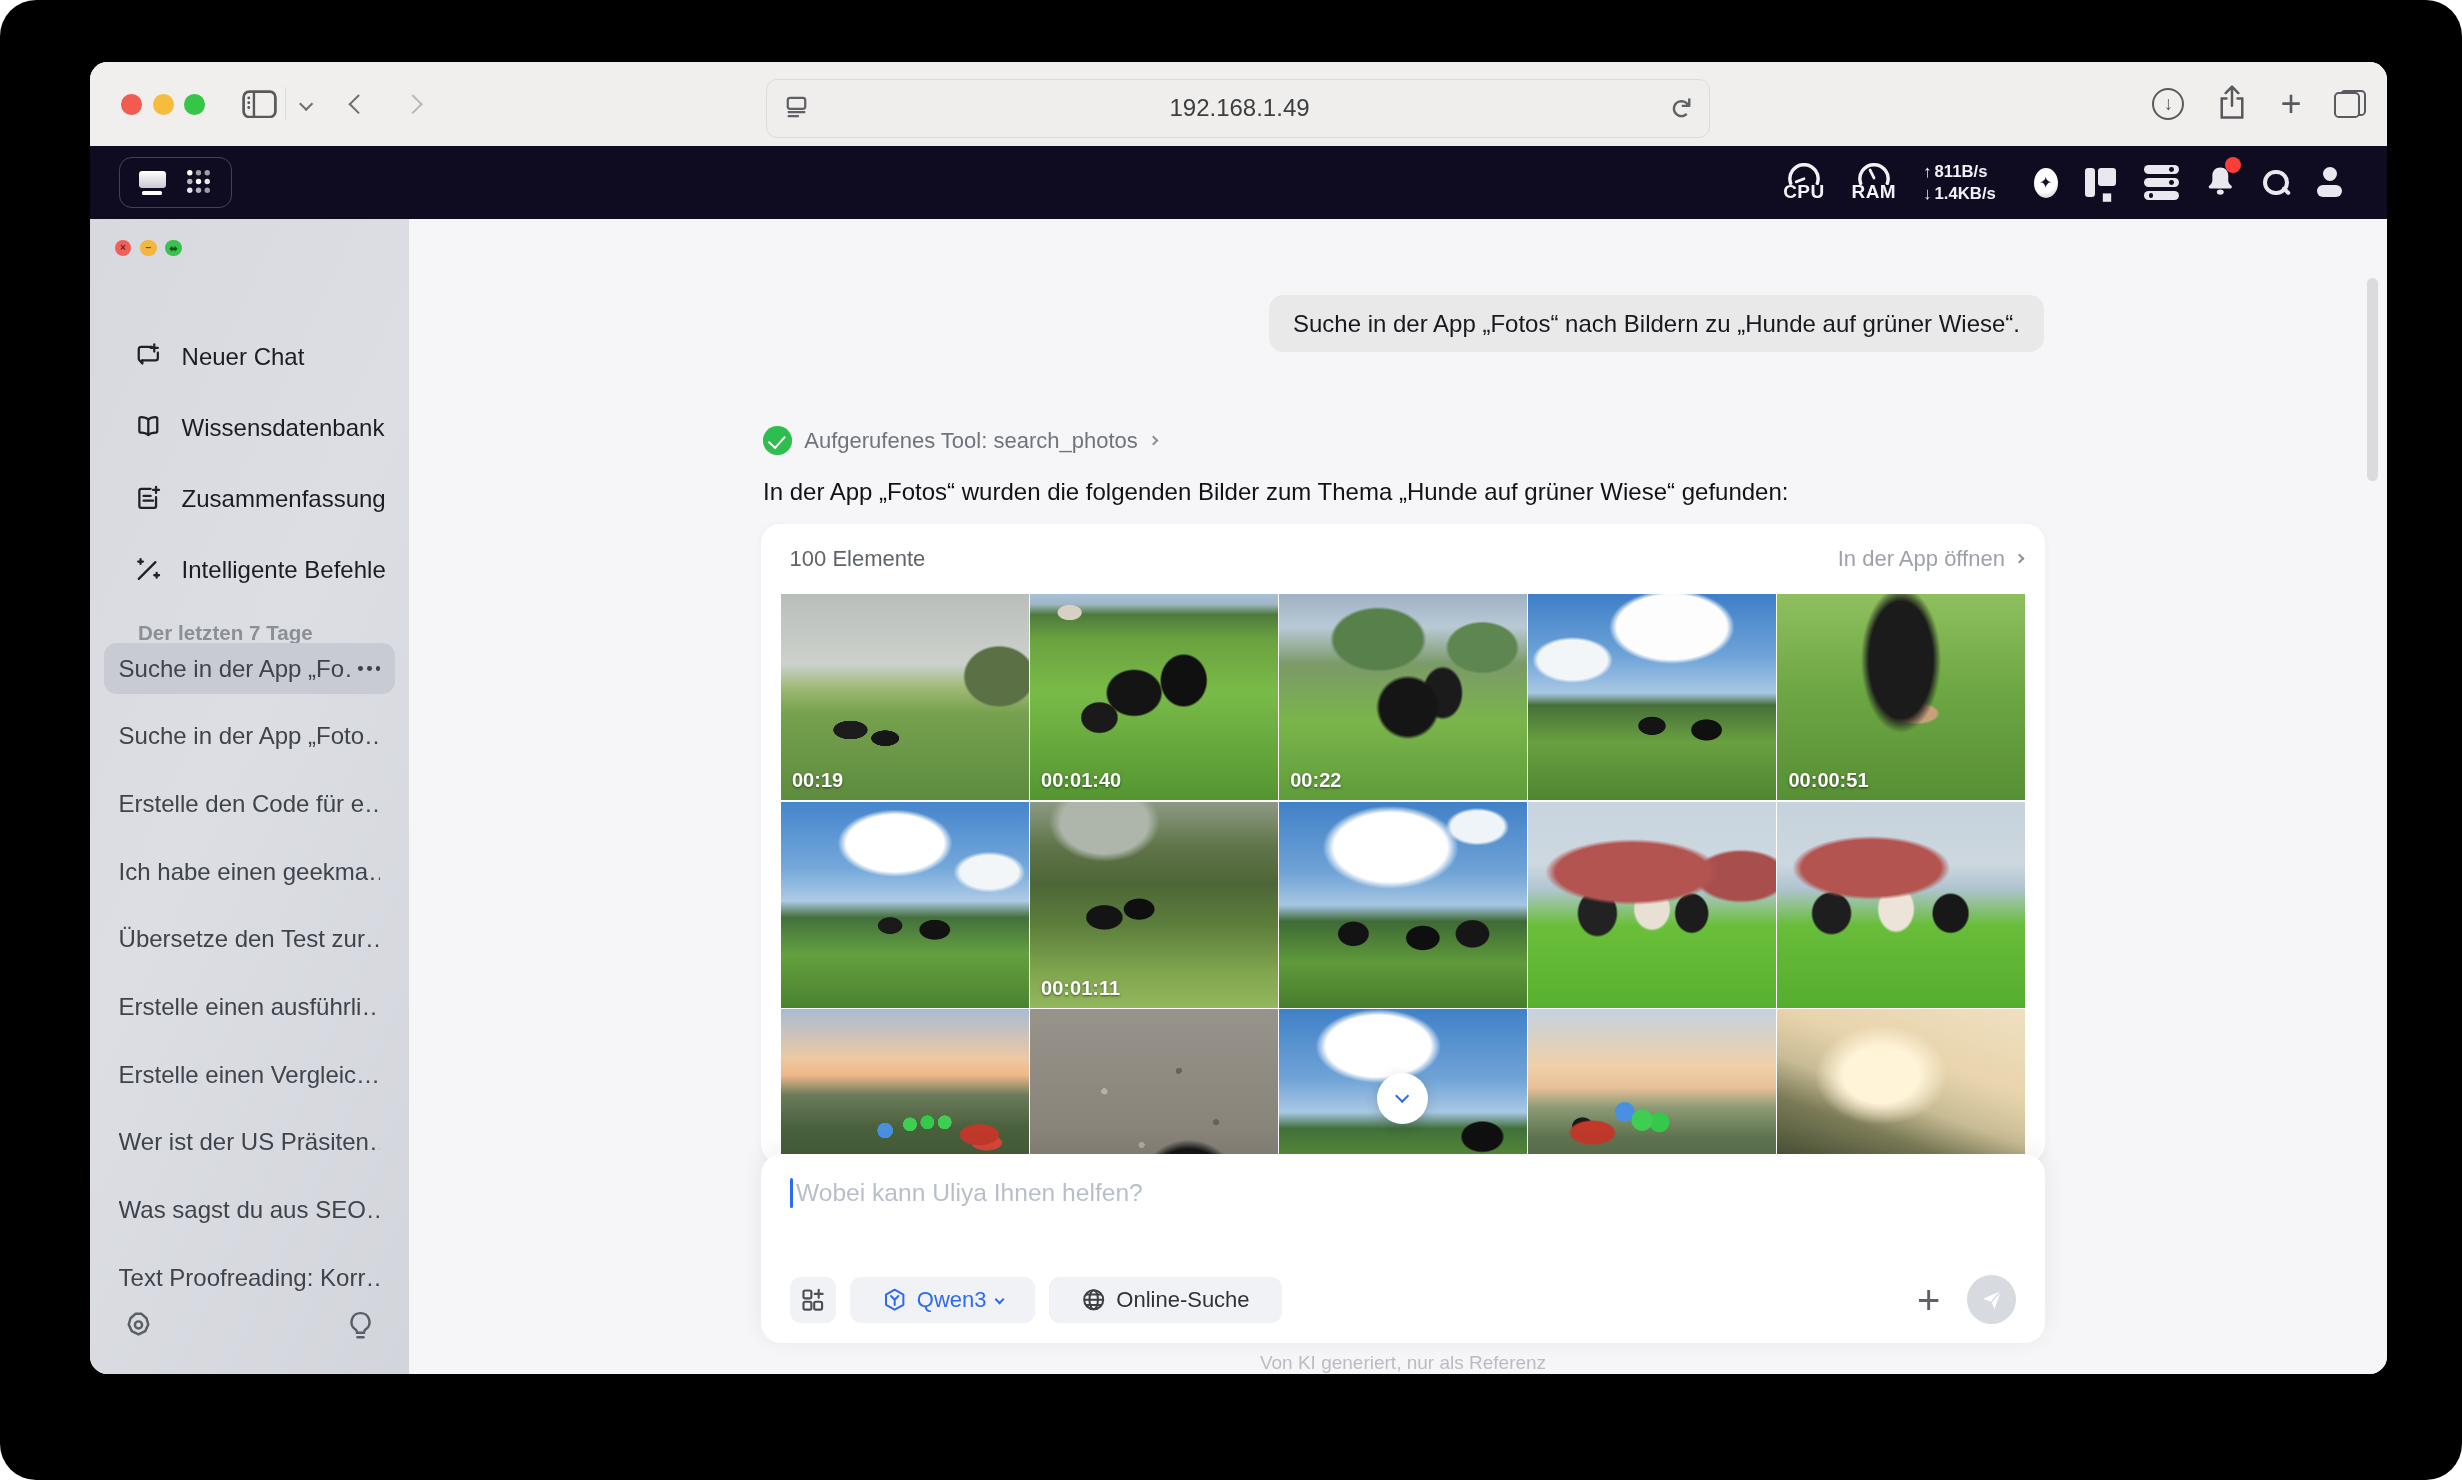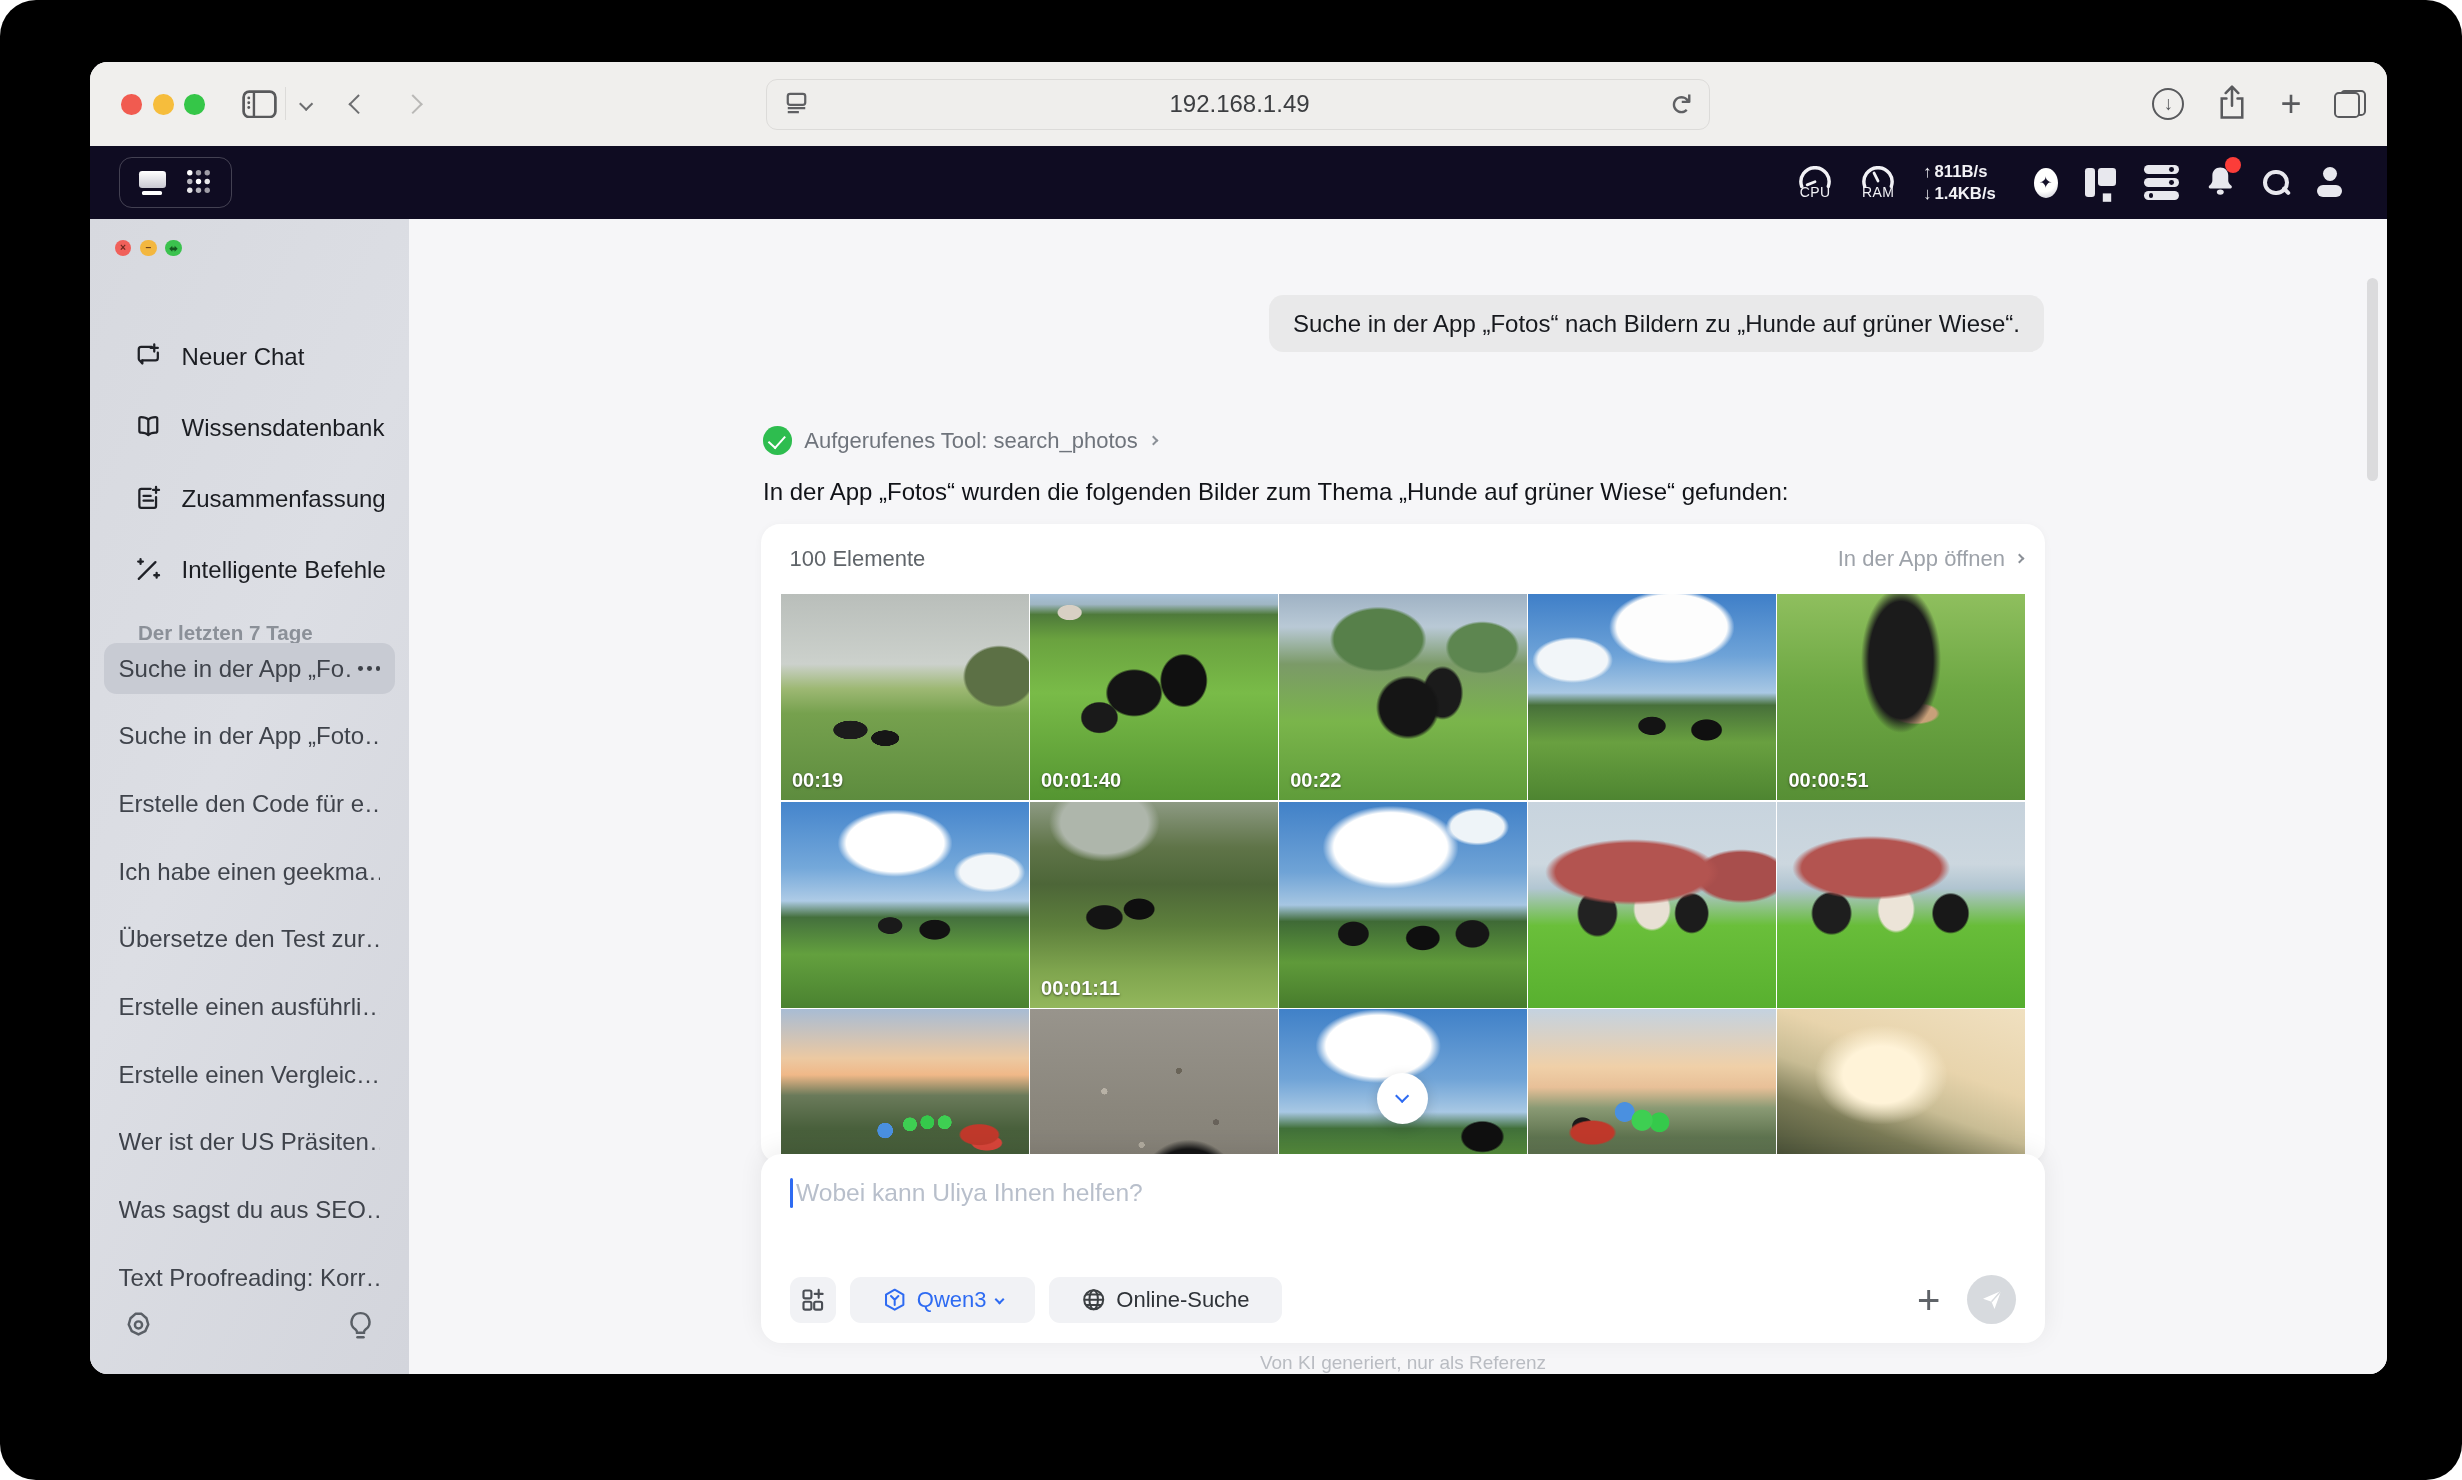--- a/index.html
+++ b/index.html
@@ -19,40 +19,40 @@
   .tb-divider{position:absolute;left:195px;top:25.4px;width:0.8px;height:33px;background:#dcdbd9;}
   .chev{display:inline-block;width:10.3px;height:10.3px;border-right:2.5px solid #6d6e70;border-bottom:2.5px solid #6d6e70;}
   .chev.down{transform:rotate(45deg);}
   .chev.left{transform:rotate(135deg);}
   .chev.right{transform:rotate(-45deg);}
   .chev.big{width:14.3px;height:14.3px;border-width:2.9px;}
   .chev.dim{border-color:#b9b8b6;}
   .chev-down-btn{left:202px;width:28.6px;}
   .back-btn{left:248px;width:40px;}
   .fwd-btn{left:303px;width:40px;}
-  .urlbar{position:absolute;left:676px;top:16.7px;width:944px;height:51px;background:#efeeec;border:0.8px solid #dcdbd9;border-radius:11px;display:flex;align-items:center;padding:0 16px;}
+  .urlbar{position:absolute;left:676px;top:16.7px;width:944px;height:59px;background:#efeeec;border:0.8px solid #dcdbd9;border-radius:11px;display:flex;align-items:center;padding:0 16px;}
   .urlbar .reader{flex:0 0 auto;}
   .urlbar .url{flex:1;text-align:center;font-size:24px;color:#3c3e41;}
   .reload{font-size:28.6px;color:#5f6063;line-height:1;transform:rotate(90deg);}
   .tb-right{position:absolute;right:20.6px;top:0;height:84px;display:flex;align-items:center;gap:33px;}
   .dl-circle{width:32px;height:32px;border:2.4px solid #595a5d;border-radius:50%;display:flex;align-items:center;justify-content:center;font-size:19px;font-weight:bold;color:#595a5d;}
   .plus-ic{font-size:36px;color:#595a5d;font-weight:300;line-height:1;}
   .tabs-ic{position:relative;width:32px;height:28.6px;}
   .tabs-ic::before{content:"";position:absolute;right:0;top:0;width:22px;height:22px;border:2.4px solid #595a5d;border-radius:4.8px;background:#f0efed;}
   .tabs-ic::after{content:"";position:absolute;left:0;bottom:0;width:22px;height:22px;border:2.4px solid #595a5d;border-radius:4.8px;background:#f0efed;}
 
   
   .navybar{position:relative;height:73px;background:#0f0c22;display:flex;align-items:center;}
   .navy-pill{position:absolute;left:28.6px;top:11px;width:113px;height:51px;border:1.2px solid rgba(255,255,255,.22);border-radius:12.7px;display:flex;align-items:center;justify-content:center;gap:17.5px;}
   .monitor-ic{width:28.6px;height:24px;position:relative;}
   .monitor-ic::before{content:"";position:absolute;left:0;top:0;width:27px;height:17.5px;border-radius:3.2px;background:linear-gradient(180deg,#ffffff,#c9c9d2);}
   .monitor-ic::after{content:"";position:absolute;left:3.2px;bottom:0;width:20.6px;height:3.2px;border-radius:1.6px;background:#fff;}
   .navy-right{position:absolute;right:43px;top:0;height:73px;display:flex;align-items:center;gap:27px;}
   .gauge{display:flex;flex-direction:column;align-items:center;gap:0.8px;color:#f2f2f6;}
-  .gauge .lbl{font-size:14px;font-weight:normal;letter-spacing:0.4px;margin-top:-4.8px;}
+  .gauge .lbl{font-size:19px;font-weight:bold;letter-spacing:0.4px;margin-top:-4.8px;}
   .netblock{display:flex;flex-direction:column;justify-content:center;color:#f2f2f6;font-size:16.7px;font-weight:bold;line-height:21.4px;white-space:nowrap;}
   .netrow{display:flex;align-items:center;gap:3.2px;}
   .spark-oval{width:24px;height:30px;background:radial-gradient(circle at 40% 35%,#ffffff 55%,#bdbdc9);border-radius:50%;display:flex;align-items:center;justify-content:center;color:#14112a;font-size:16px;margin-left:11px;}
   .panels-ic{position:relative;width:32px;height:32px;}
   .panels-ic::before{content:"";position:absolute;left:0;top:1.6px;width:10.3px;height:28.6px;background:#e8e8ee;border-radius:3.2px;}
   .panels-ic::after{content:"";position:absolute;left:13.5px;top:1.6px;width:18px;height:17.5px;background:#e8e8ee;border-radius:3.2px;box-shadow:0 20.6px 0 -4.8px #e8e8ee;}
   .server-ic{display:flex;flex-direction:column;gap:4px;}
   .server-ic i{display:block;width:35px;height:8.7px;background:#e8e8ee;border-radius:4.8px;position:relative;}
   .server-ic i::after{content:"";position:absolute;top:2px;width:4.8px;height:4.8px;border-radius:50%;background:#0f0c22;}
   .server-ic i:nth-child(1)::after{right:4.8px;}

